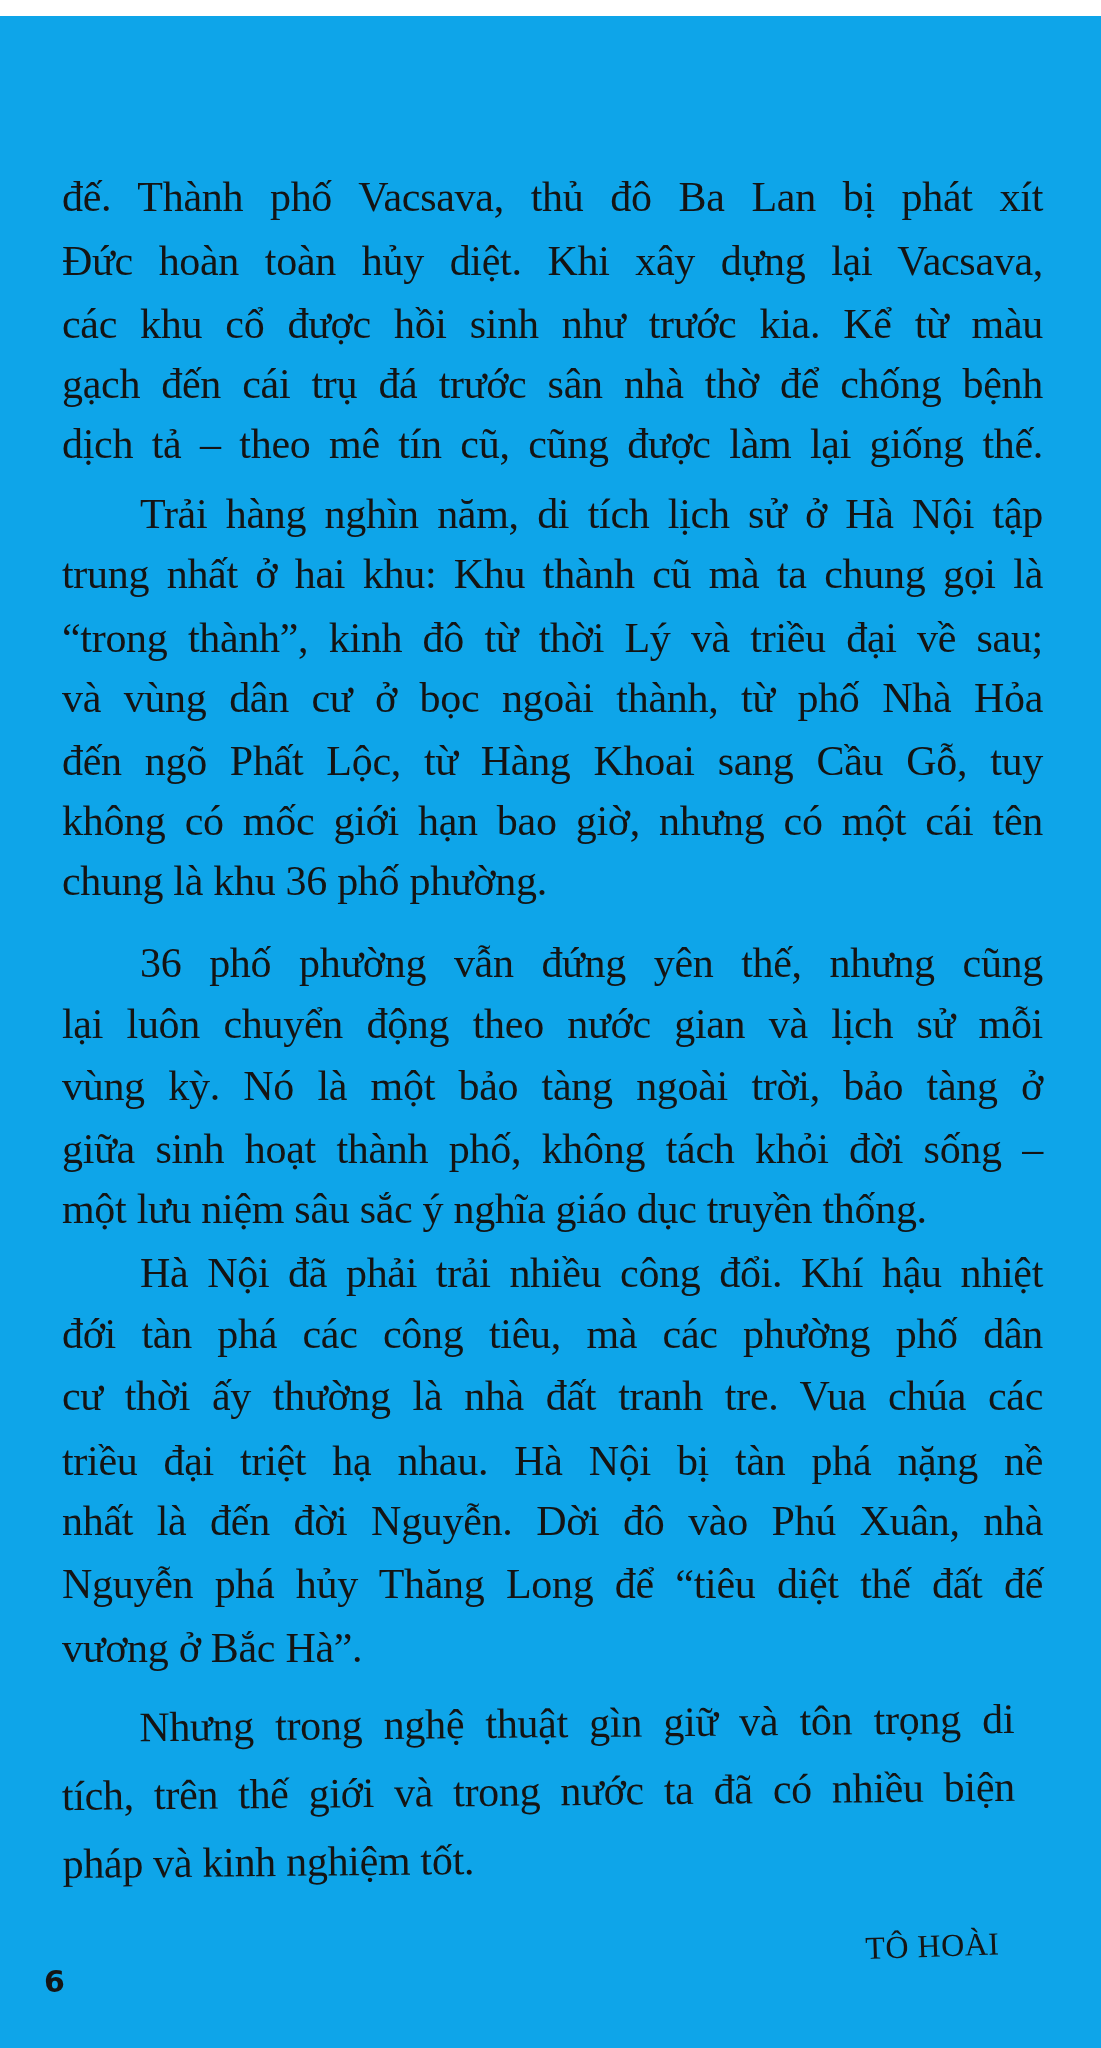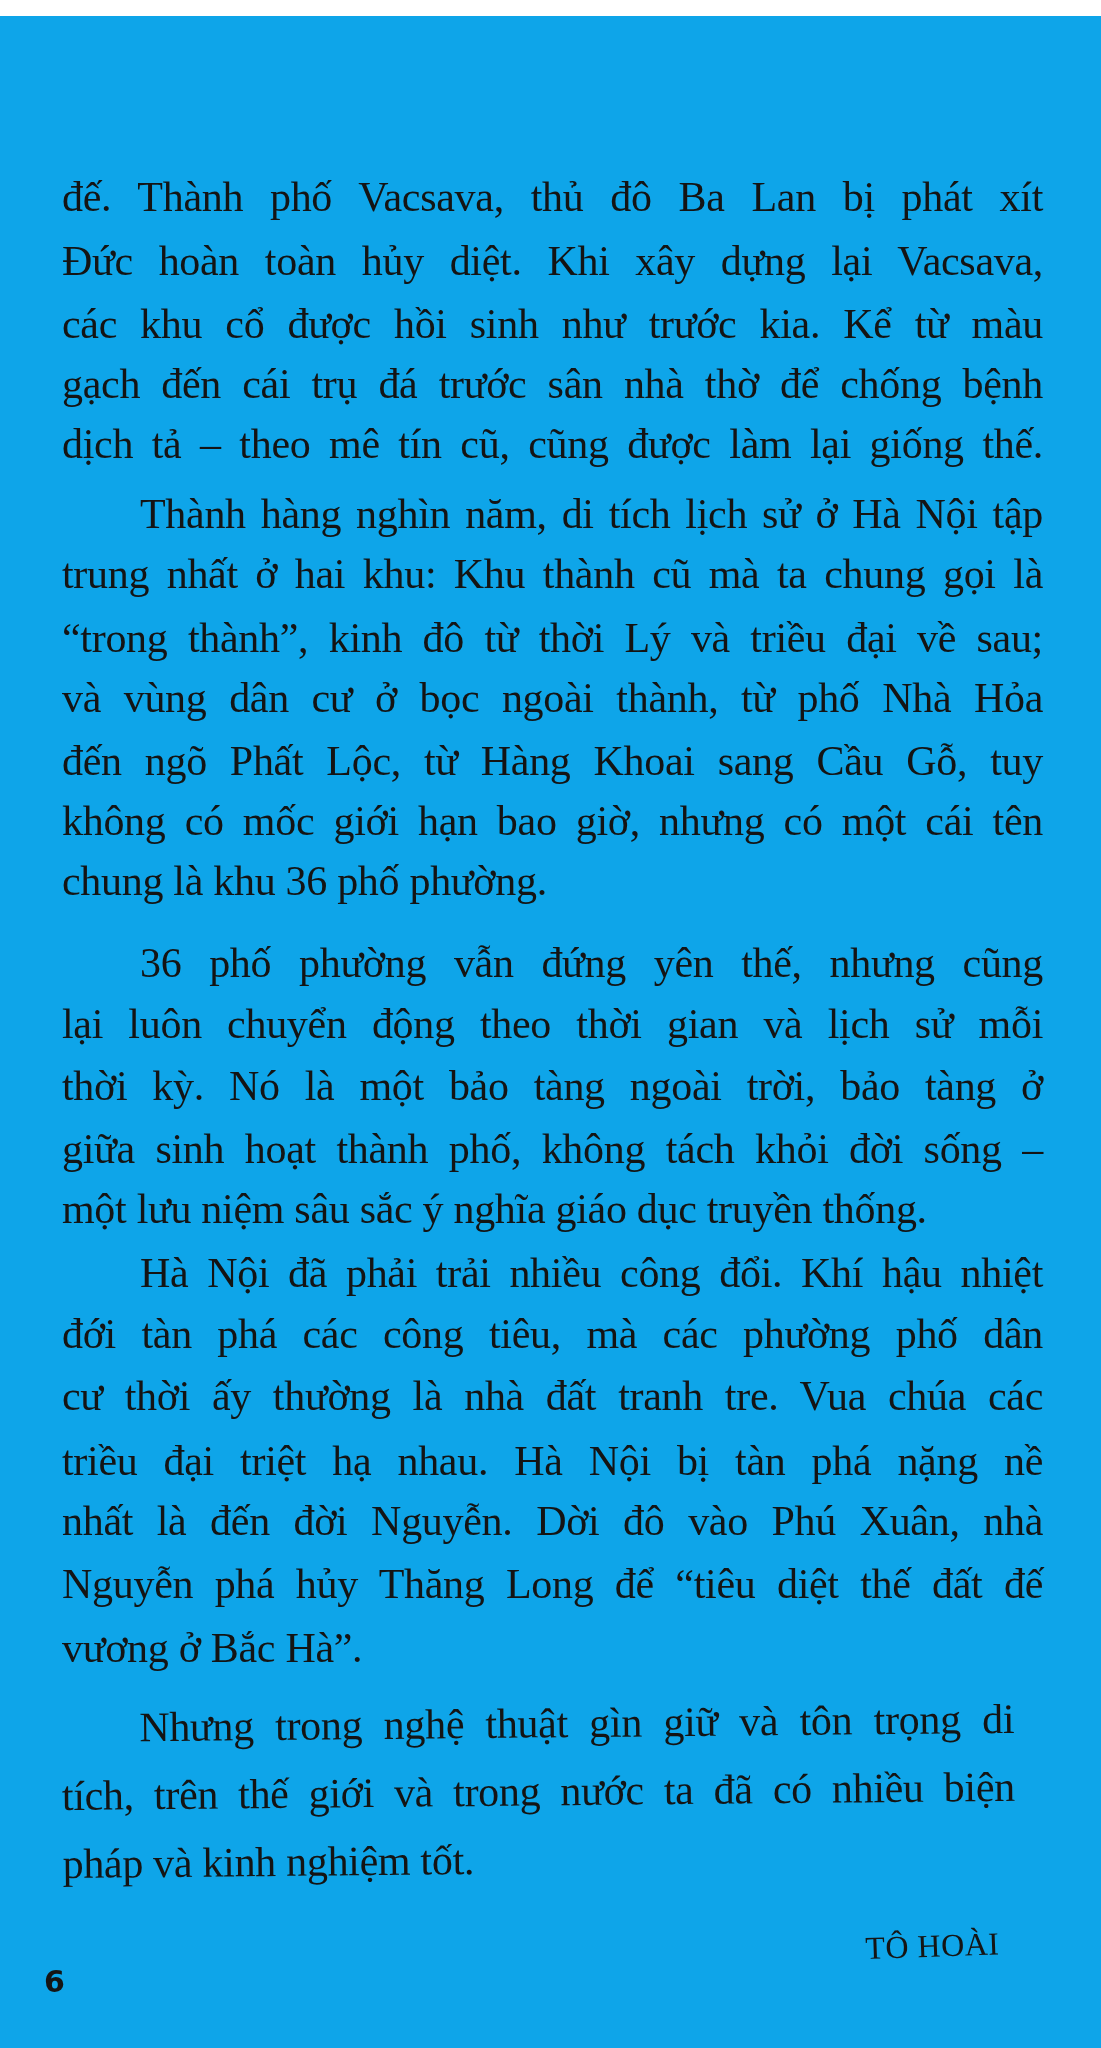--- a/index.html
+++ b/index.html
@@ -85,33 +85,33 @@
 
   <div>
     <div class="line" style="top:153px">đế. Thành phố Vacsava, thủ đô Ba Lan bị phát xít</div>
     <div class="line" style="top:217px">Đức hoàn toàn hủy diệt. Khi xây dựng lại Vacsava,</div>
     <div class="line" style="top:280px">các khu cổ được hồi sinh như trước kia. Kể từ màu</div>
     <div class="line" style="top:340px">gạch đến cái trụ đá trước sân nhà thờ để chống bệnh</div>
     <div class="line" style="top:400px">dịch tả – theo mê tín cũ, cũng được làm lại giống thế.</div>
   </div>
 
   <div>
-    <div class="line indent" style="top:470px">Thành hàng nghìn năm, di tích lịch sử ở Hà Nội tập</div>
+    <div class="line indent" style="top:470px">Trải hàng nghìn năm, di tích lịch sử ở Hà Nội tập</div>
     <div class="line" style="top:530px">trung nhất ở hai khu: Khu thành cũ mà ta chung gọi là</div>
     <div class="line" style="top:594px">“trong thành”, kinh đô từ thời Lý và triều đại về sau;</div>
     <div class="line" style="top:654px">và vùng dân cư ở bọc ngoài thành, từ phố Nhà Hỏa</div>
     <div class="line" style="top:717px">đến ngõ Phất Lộc, từ Hàng Khoai sang Cầu Gỗ, tuy</div>
     <div class="line" style="top:777px">không có mốc giới hạn bao giờ, nhưng có một cái tên</div>
     <div class="line last" style="top:837px">chung là khu 36 phố phường.</div>
   </div>
 
   <div>
     <div class="line indent" style="top:919px">36 phố phường vẫn đứng yên thế, nhưng cũng</div>
-    <div class="line" style="top:980px">lại luôn chuyển động theo thời gian và lịch sử mỗi</div>
-    <div class="line" style="top:1042px">thời kỳ. Nó là một bảo tàng ngoài trời, bảo tàng ở</div>
+    <div class="line" style="top:980px">lại luôn chuyển động theo nước gian và lịch sử mỗi</div>
+    <div class="line" style="top:1042px">vùng kỳ. Nó là một bảo tàng ngoài trời, bảo tàng ở</div>
     <div class="line" style="top:1105px">giữa sinh hoạt thành phố, không tách khỏi đời sống –</div>
     <div class="line last" style="top:1165px">một lưu niệm sâu sắc ý nghĩa giáo dục truyền thống.</div>
   </div>
 
   <div>
     <div class="line indent" style="top:1229px">Hà Nội đã phải trải nhiều công đổi. Khí hậu nhiệt</div>
     <div class="line" style="top:1290px">đới tàn phá các công tiêu, mà các phường phố dân</div>
     <div class="line" style="top:1352px">cư thời ấy thường là nhà đất tranh tre. Vua chúa các</div>
     <div class="line" style="top:1417px">triều đại triệt hạ nhau. Hà Nội bị tàn phá nặng nề</div>
     <div class="line" style="top:1477px">nhất là đến đời Nguyễn. Dời đô vào Phú Xuân, nhà</div>

